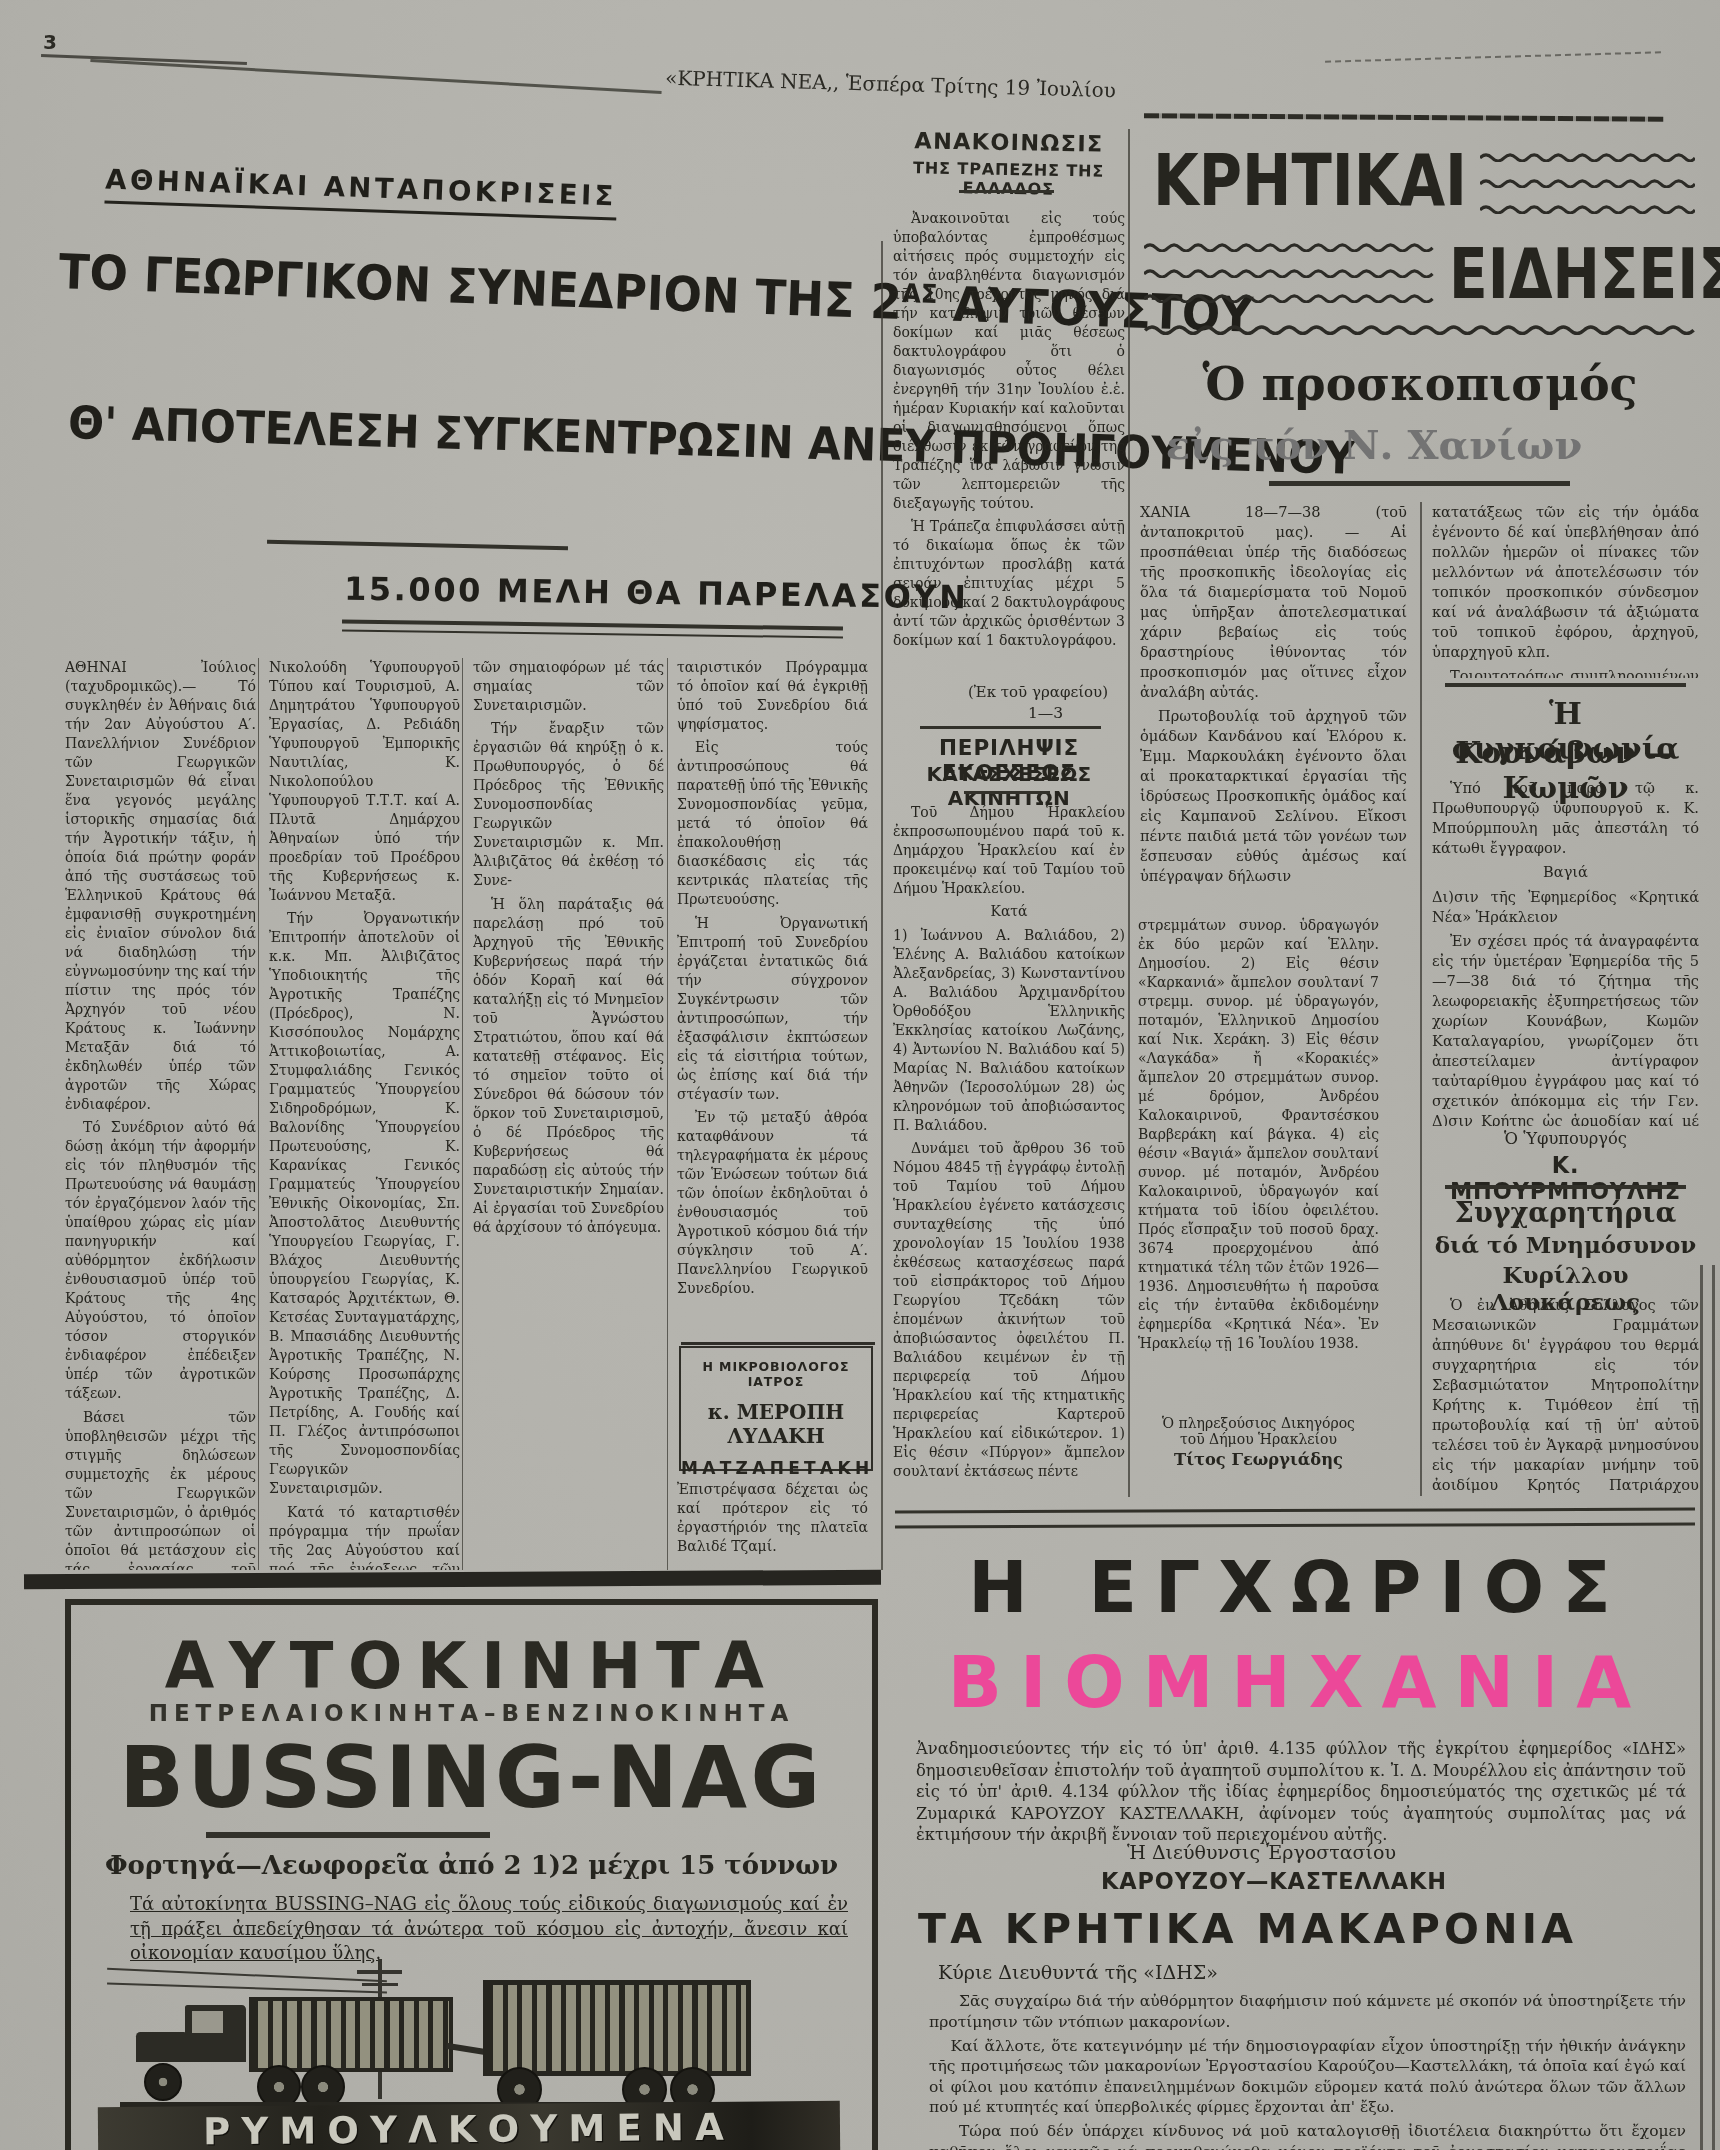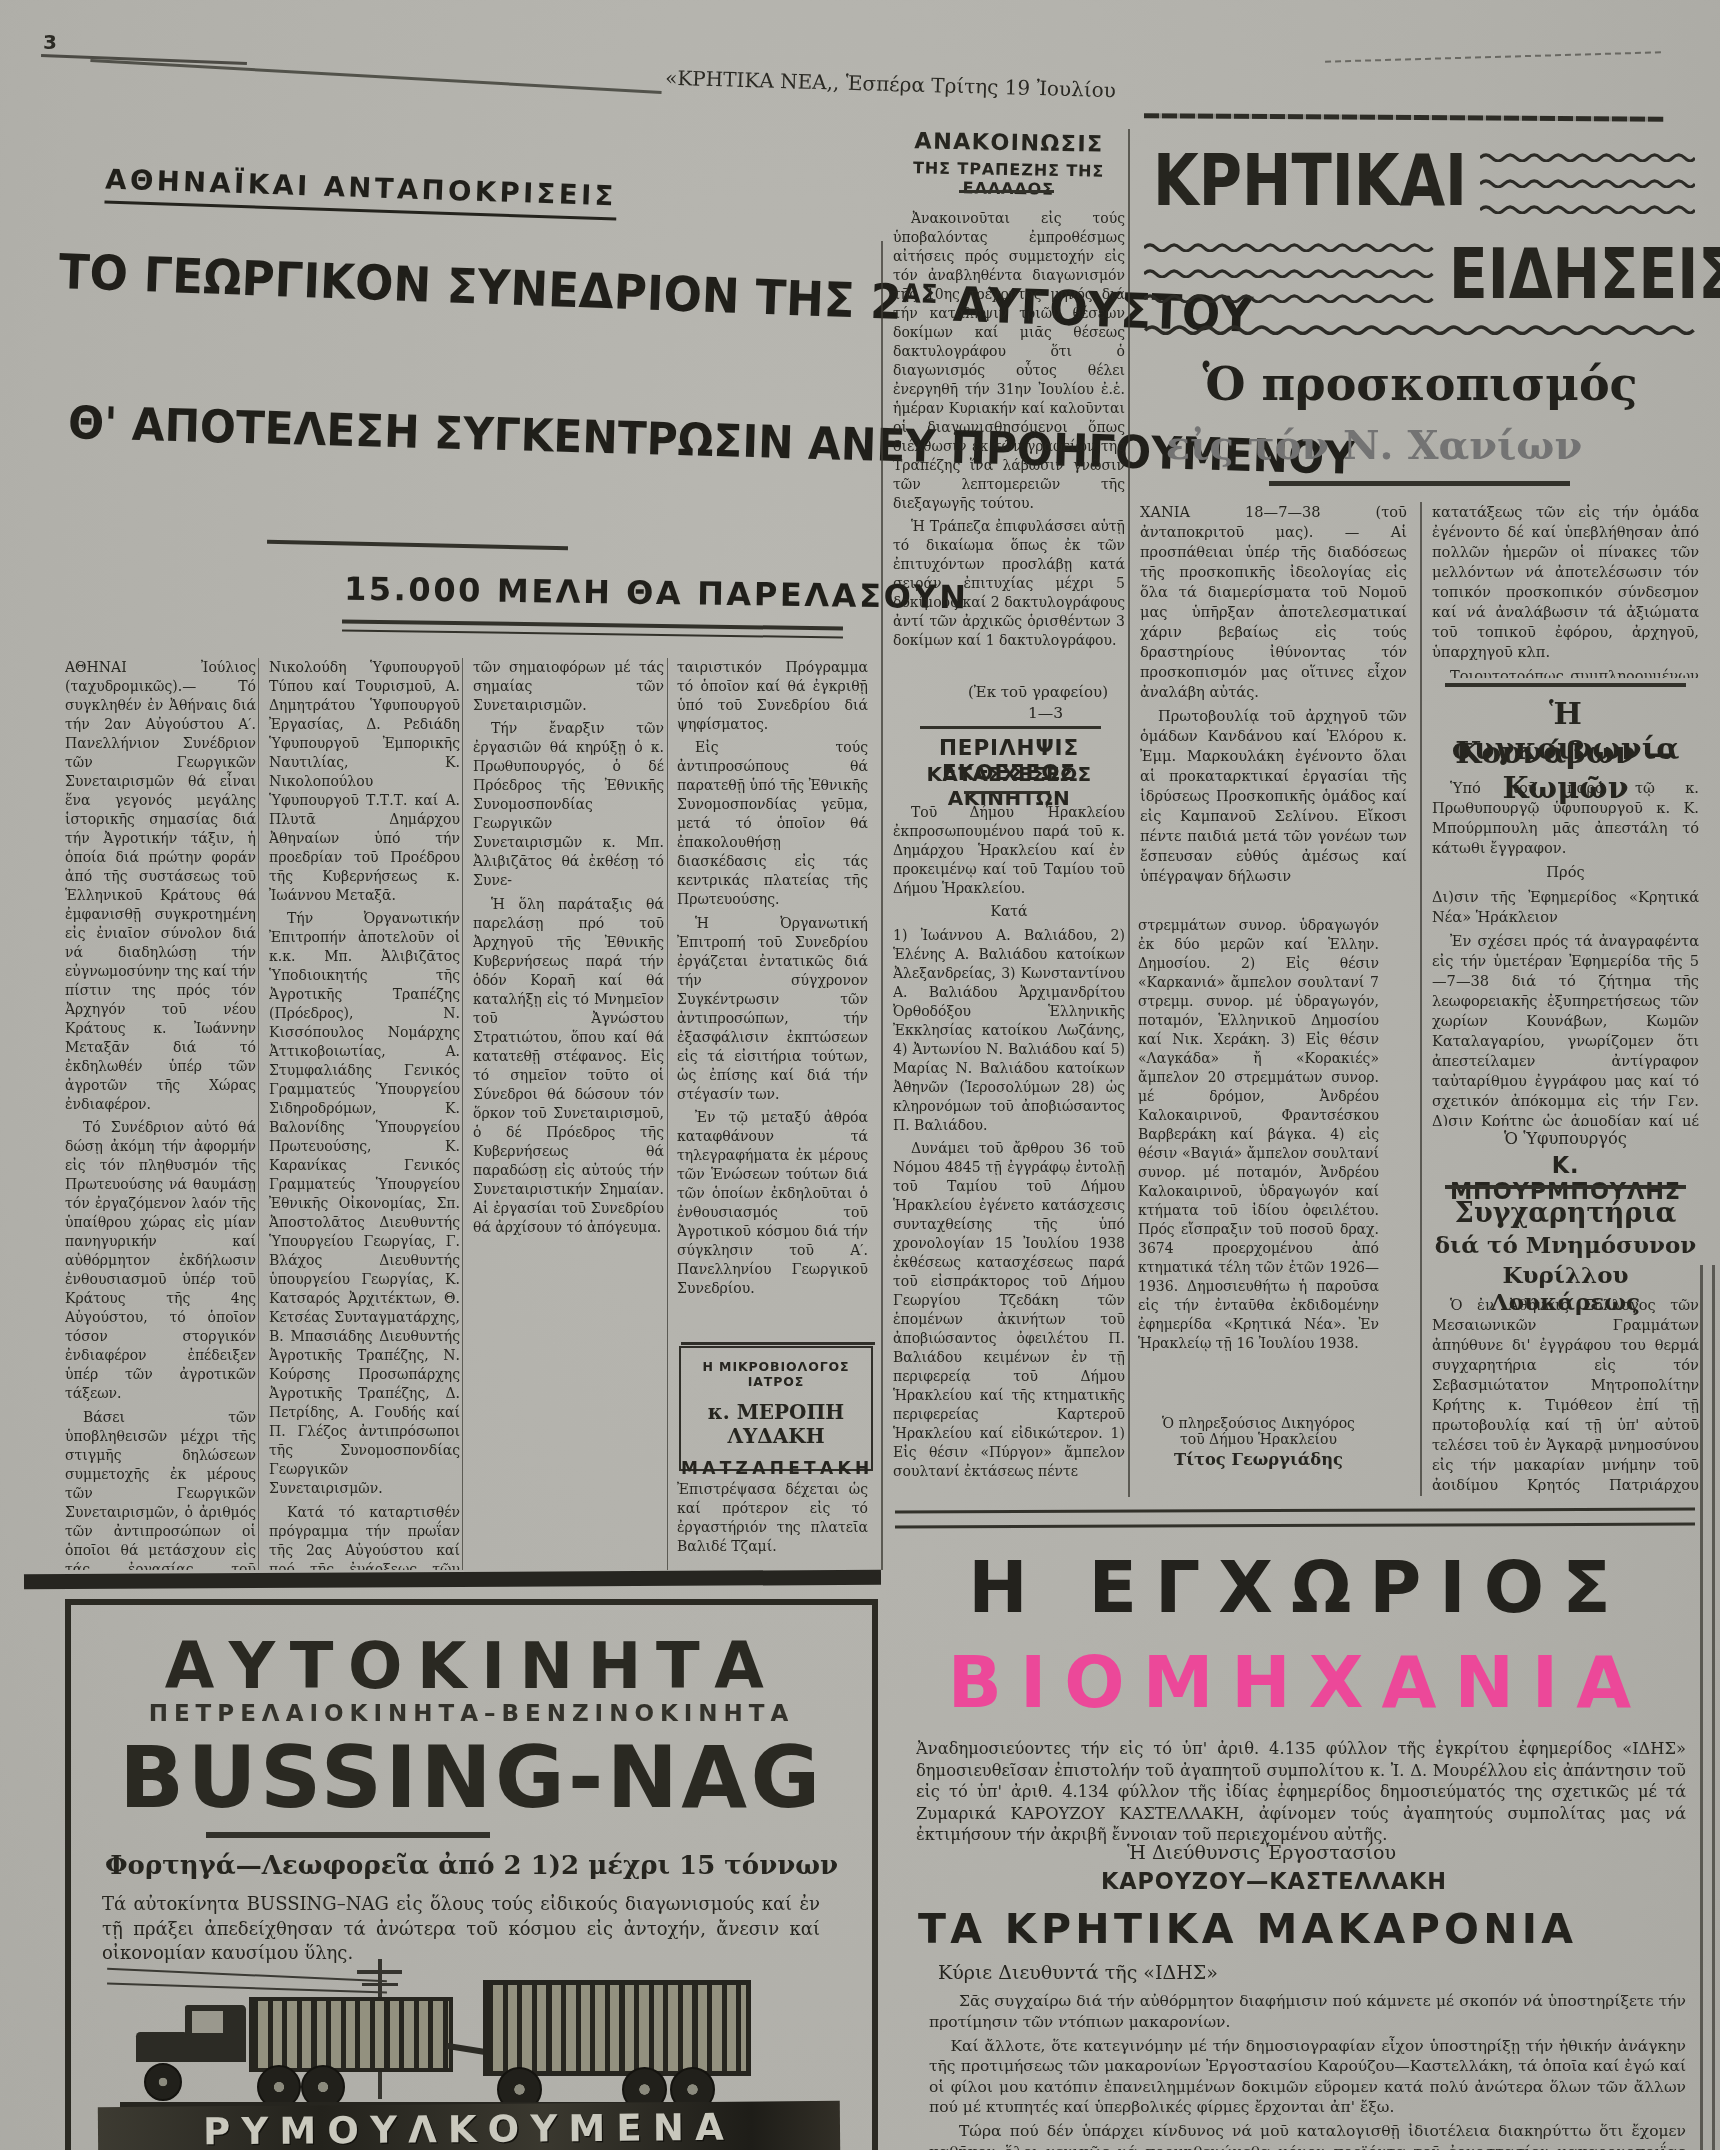--- a/index.html
+++ b/index.html
@@ -87,21 +87,21 @@
 
 <div class="abs inkbar" style="left:24px;top:1572px;width:857px;height:14.6px;transform:rotate(-.3deg);"></div>
 
 <div class="abs" style="left:65px;top:1599px;width:813px;height:856px;border:6.9px solid #2b2a23;box-sizing:border-box;"></div>
 
 <div class="abs headline ctr" style="left:65px;top:1629px;width:813px;font-size:64px;letter-spacing:14.6px;color:#2a2922;">ΑΥΤΟΚΙΝΗΤΑ</div>
 <div class="abs headline ctr" style="left:65px;top:1700px;width:813px;font-size:23px;letter-spacing:6px;color:#33322b;">ΠΕΤΡΕΛΑΙΟΚΙΝΗΤΑ–ΒΕΝΖΙΝΟΚΙΝΗΤΑ</div>
 <div class="abs headline ctr" style="left:65px;top:1728px;width:813px;font-size:85px;letter-spacing:3.4px;color:#2a2922;">BUSSING-NAG</div>
 <div class="abs rule" style="left:206px;top:1832px;width:284px;height:5.6px;"></div>
 <div class="abs b ctr" style="left:65px;top:1850px;width:813px;font-size:26px;">Φορτηγά—Λεωφορεῖα ἀπό 2 1)2 μέχρι 15 τόννων</div>
-<div class="abs" style="left:102px;top:1892px;width:718px;font-size:18px;line-height:24.5px;text-align:justify;">Τά αὐτοκίνητα BUSSING–NAG εἰς ὅλους τούς εἰδικούς διαγωνισμούς καί ἐν τῇ πράξει ἀπεδείχθησαν τά ἀνώτερα τοῦ κόσμου εἰς ἀντοχήν, ἄνεσιν καί οἰκονομίαν καυσίμου ὕλης.</div>
+<div class="abs" style="left:130px;top:1892px;width:718px;font-size:18px;line-height:24.5px;text-align:justify;text-decoration:underline;">Τά αὐτοκίνητα BUSSING–NAG εἰς ὅλους τούς εἰδικούς διαγωνισμούς καί ἐν τῇ πράξει ἀπεδείχθησαν τά ἀνώτερα τοῦ κόσμου εἰς ἀντοχήν, ἄνεσιν καί οἰκονομίαν καυσίμου ὕλης.</div>
 
 <div class="abs" style="left:120px;top:1959px;width:671px;height:148px;">
   <div class="abs" style="left:258px;top:0;width:4.3px;height:140px;background:#35342e;"></div>
   <div class="abs" style="left:237px;top:11.2px;width:45px;height:4.3px;background:#35342e;"></div>
   <div class="abs" style="left:242px;top:24px;width:36px;height:3.4px;background:#35342e;"></div>
   <div class="abs" style="left:-13px;top:14.6px;width:280px;height:2.2px;background:#3a3933;transform:rotate(2.6deg);"></div>
   <div class="abs" style="left:-13px;top:27.5px;width:280px;height:1.7px;background:#3a3933;transform:rotate(1.8deg);"></div>
   <div class="abs" style="left:16.3px;top:73px;width:57px;height:30px;background:#2c2b25;border-radius:4.3px 9.5px 0 0;"></div>
   <div class="abs" style="left:65px;top:46px;width:61px;height:57px;background:#2c2b25;border-radius:2.6px 4.3px 0 0;"></div>
   <div class="abs" style="left:72px;top:52px;width:31px;height:21.5px;background:#9a988d;"></div>
@@ -189,21 +189,21 @@
   <p class="nofirst">κατατάξεως τῶν εἰς τήν ὁμάδα ἐγένοντο δέ καί ὑπεβλήθησαν ἀπό πολλῶν ἡμερῶν οἱ πίνακες τῶν μελλόντων νά ἀποτελέσωσιν τόν τοπικόν προσκοπικόν σύνδεσμον καί νά ἀναλάβωσιν τά ἀξιώματα τοῦ τοπικοῦ ἐφόρου, ἀρχηγοῦ, ὑπαρχηγοῦ κλπ.</p>
   <p>Τοιουτοτρόπως συμπληρουμένων καί τῶν τελευταίων λεπτομερειῶν ἐλπίζεται ὅτι ἐντός τῶν ἡμερῶν θά ἀρχίσῃ τάς συγκεντρώσεις της ἡ νέα ὁμάς.</p>
 </div>
 <div class="abs vrule" style="left:1420px;top:502px;width:1.7px;height:994px;"></div>
 
 <div class="abs rule" style="left:1445px;top:683px;width:241px;height:3.9px;"></div>
 <div class="abs b ctr" style="left:1432px;top:696px;width:267px;font-size:30px;">Ἡ συγκοινωνία</div>
 <div class="abs b ctr" style="left:1432px;top:735px;width:267px;font-size:30px;">Κουνάβων — Κωμῶν</div>
 <div class="abs coltext" style="left:1432px;top:778px;width:267px;height:348px;font-size:14.6px;line-height:20px;">
   <p>Ὑπό τοῦ παρά τῷ κ. Πρωθυπουργῷ ὑφυπουργοῦ κ. Κ. Μπούρμπουλη μᾶς ἀπεστάλη τό κάτωθι ἔγγραφον.</p>
-  <p class="ctr nofirst" style="text-indent:0;">Πρός</p>
+  <p class="ctr nofirst" style="text-indent:0;">Βαγιά</p>
   <p class="nofirst">Δι)σιν τῆς Ἐφημερίδος «Κρητικά Νέα» Ἡράκλειον</p>
   <p>Ἐν σχέσει πρός τά ἀναγραφέντα εἰς τήν ὑμετέραν Ἐφημερίδα τῆς 5—7—38 διά τό ζήτημα τῆς λεωφορειακῆς ἐξυπηρετήσεως τῶν χωρίων Κουνάβων, Κωμῶν Καταλαγαρίου, γνωρίζομεν ὅτι ἀπεστείλαμεν ἀντίγραφον ταὐταρίθμου ἐγγράφου μας καί τό σχετικόν ἀπόκομμα εἰς τήν Γεν. Δ)σιν Κρήτης ὡς ἁρμοδίαν καί μέ τήν παράκλησιν ὅπως μᾶς ἀνακοινώσῃ τάς ἐπί τοῦ προκειμένου ἀπόψεις ἤ ἐνεργείας της.</p>
 </div>
 <div class="abs ctr" style="left:1432px;top:1129px;width:267px;font-size:16.3px;">Ὁ Ὑφυπουργός</div>
 <div class="abs sans b ctr" style="left:1432px;top:1152px;width:267px;font-size:22.4px;letter-spacing:0.9px;">Κ. ΜΠΟΥΡΜΠΟΥΛΗΣ</div>
 <div class="abs rule" style="left:1445px;top:1185px;width:241px;height:3.9px;"></div>
 
 <div class="abs b ctr" style="left:1432px;top:1197px;width:267px;font-size:27px;">Συγχαρητήρια</div>
 <div class="abs b ctr" style="left:1432px;top:1231px;width:267px;font-size:23px;">διά τό Μνημόσυνον</div>
 <div class="abs b ctr" style="left:1432px;top:1261px;width:267px;font-size:23px;">Κυρίλλου Λουκάρεως</div>

